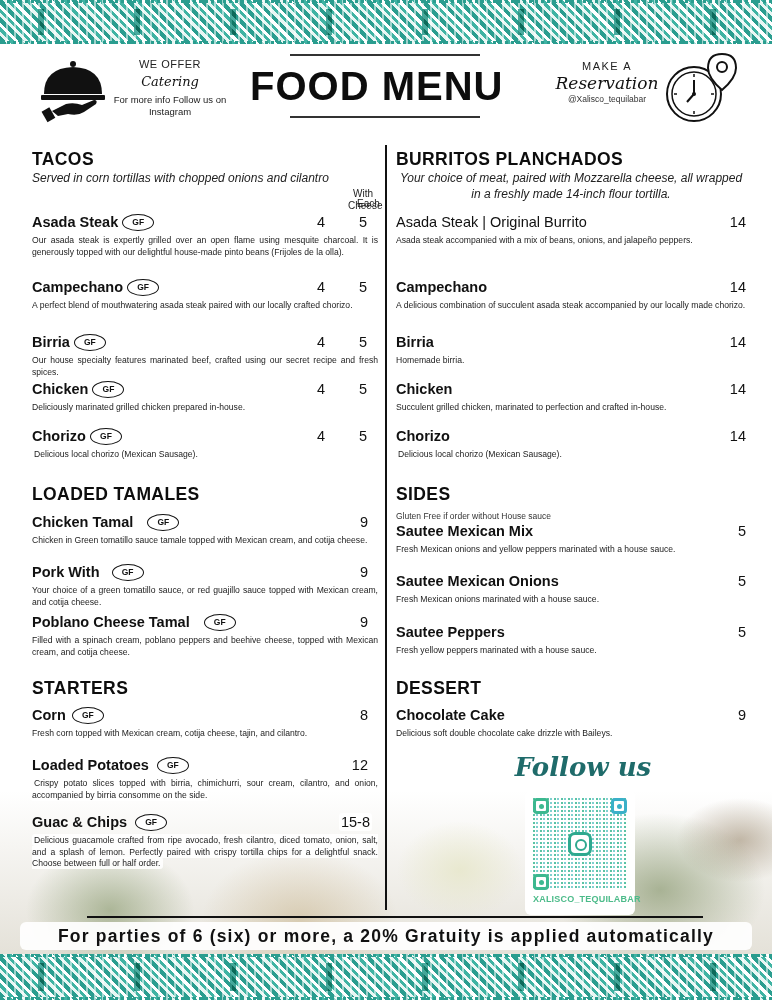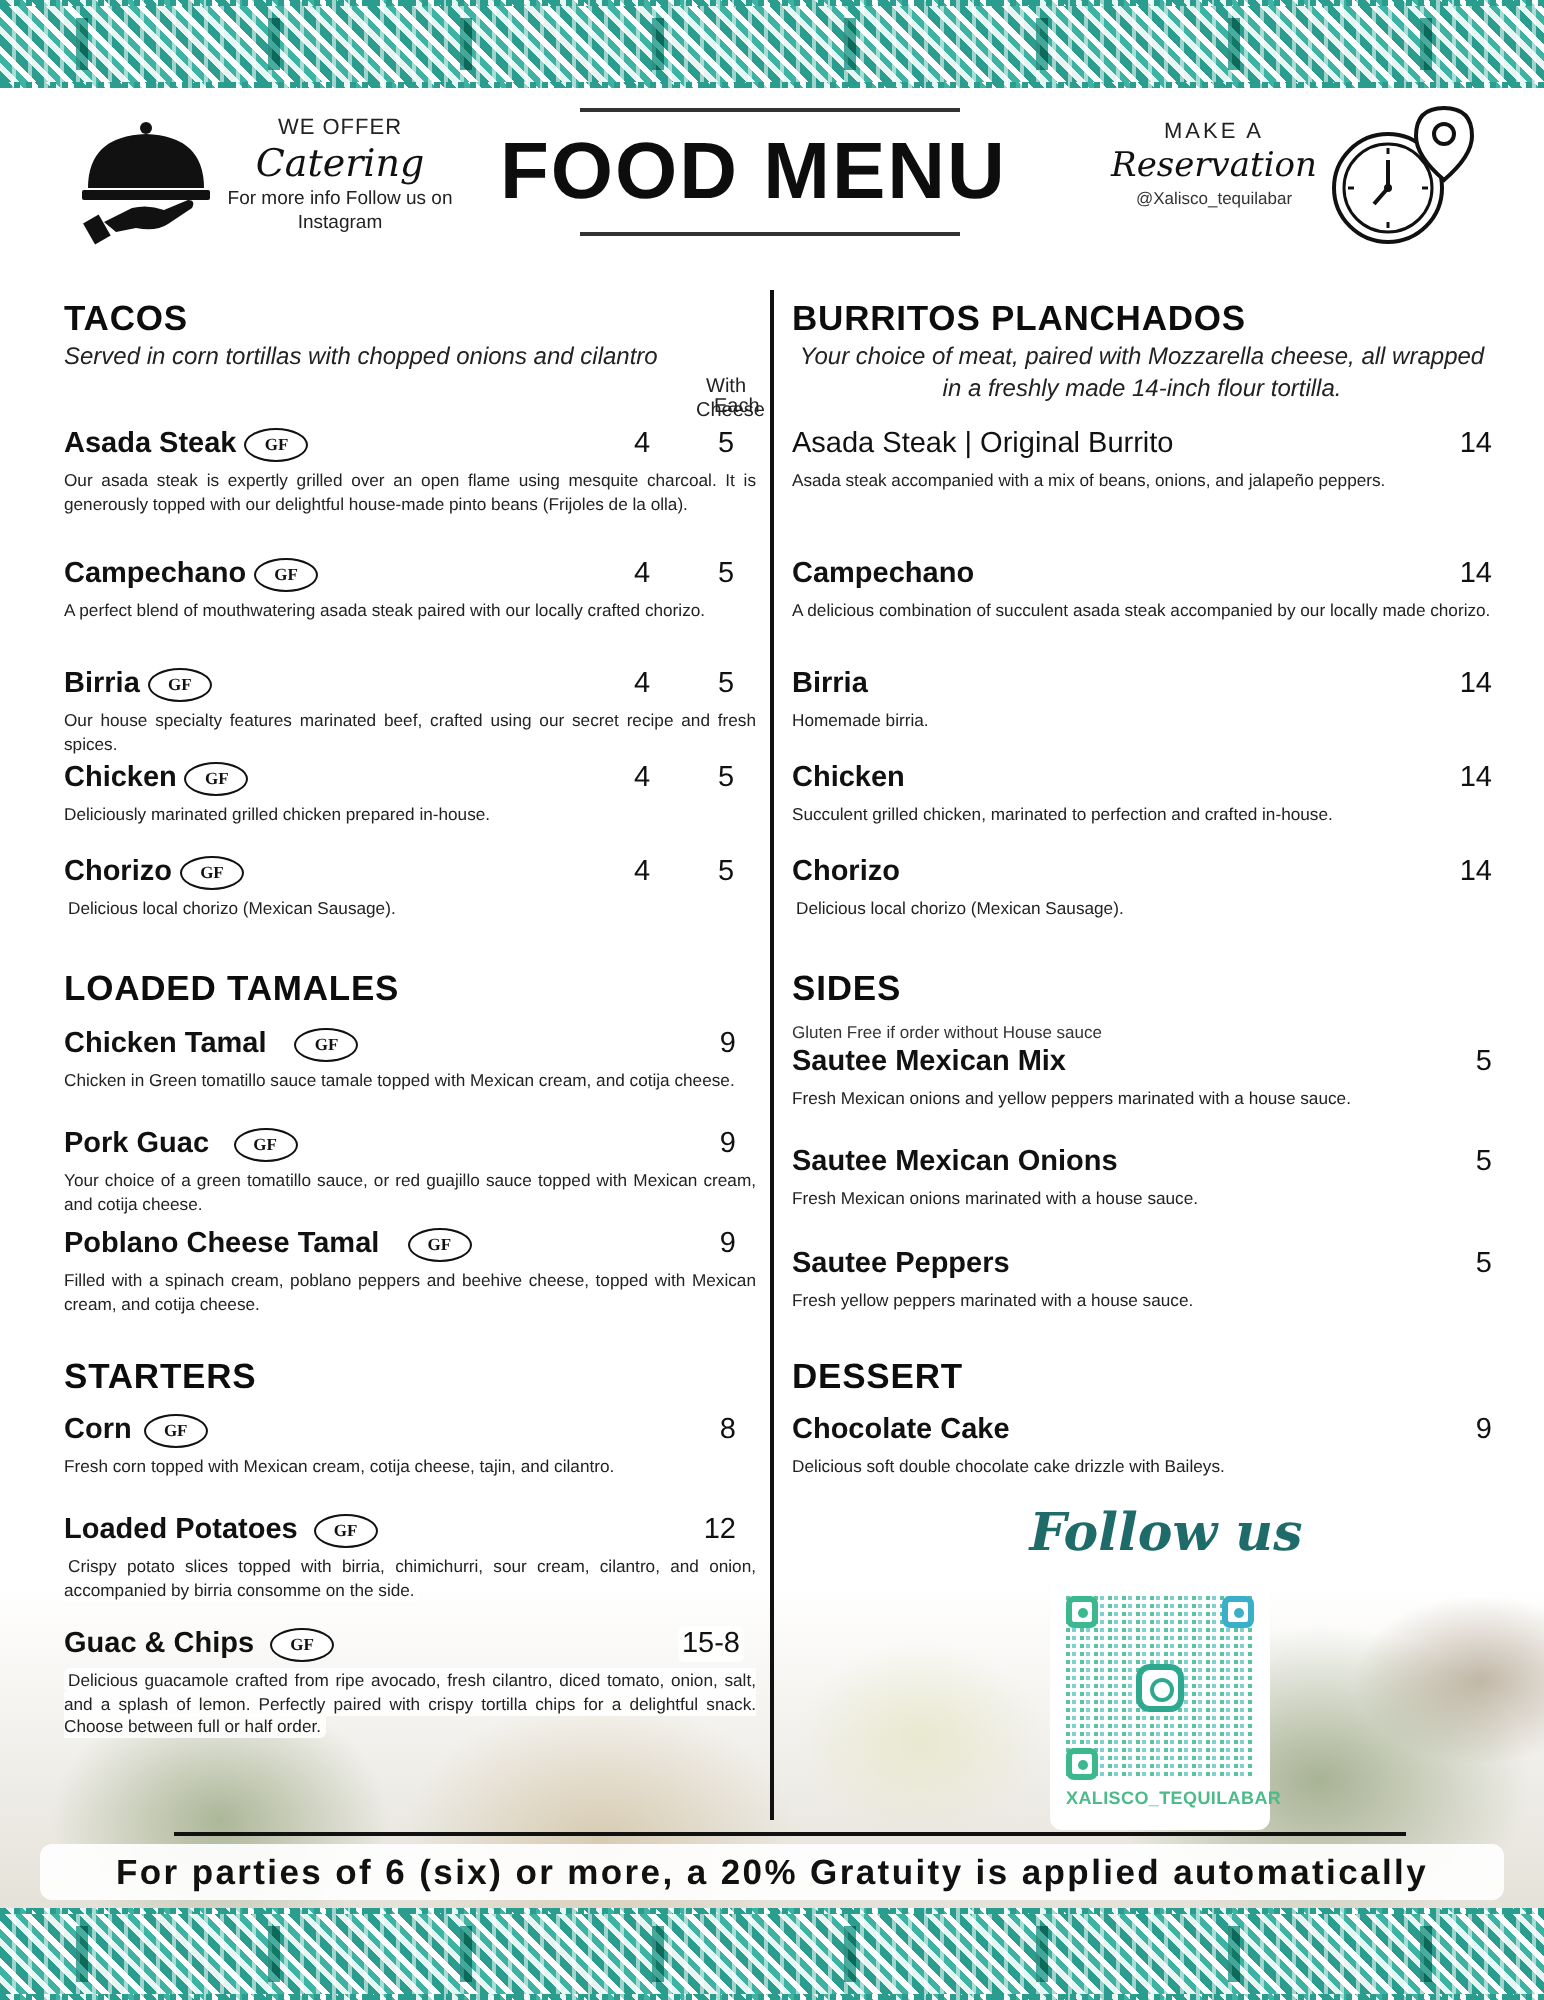--- a/index.html
+++ b/index.html
@@ -34,21 +34,21 @@
       radial-gradient(ellipse 150px 110px at 660px 170px, rgba(110,130,80,0.55), transparent 70%),
       radial-gradient(ellipse 90px 60px at 740px 120px, rgba(140,120,90,0.5), transparent 70%),
       linear-gradient(180deg, #ffffff 0%, rgba(255,255,255,0.6) 30%, rgba(210,205,190,0.6) 100%);
   }
 
   
   .header { position: absolute; left: 0; top: 44px; width: 772px; height: 100px; }
   .cloche { position: absolute; left: 38px; top: 12px; width: 70px; height: 70px; }
   .catering { position: absolute; left: 108px; top: 14px; width: 124px; text-align: center; }
   .catering .small-cap { font-size: 11px; letter-spacing: 0.5px; color: #222; }
-  .catering .script { font-family: "DejaVu Serif", serif; font-style: italic; font-size: 19px; color: #111; line-height: 24px; }
+  .catering .script { font-family: "DejaVu Serif", serif; font-style: italic; font-size: 13px; color: #111; line-height: 24px; }
   .catering .info { font-size: 9.5px; color: #222; line-height: 12px; }
 
   .title-wrap { position: absolute; left: 250px; top: 10px; width: 270px; text-align: left; }
   .title-line { width: 190px; height: 2px; background: #333; margin: 0 auto; }
   .title { font-family: "Liberation Sans", sans-serif; font-weight: 700; font-size: 40px; letter-spacing: 1px; color: #0d0d0d; line-height: 52px; margin: 4px 0 4px; }
 
   .reservation { position: absolute; left: 552px; top: 16px; width: 110px; text-align: center; }
   .reservation .small-cap { font-size: 11px; letter-spacing: 1.5px; color: #222; }
   .reservation .script { font-family: "DejaVu Serif", serif; font-style: italic; font-size: 17px; line-height: 22px; color: #111; }
   .reservation .handle { font-size: 8.5px; color: #333; }
@@ -63,21 +63,21 @@
   .col.right { left: 396px; width: 350px; }
 
   .section-title { font-weight: 700; font-size: 17.5px; letter-spacing: 0.4px; color: #0d0d0d; line-height: 22px; }
   .section-sub { font-style: italic; font-size: 12px; color: #222; line-height: 16px; }
   .section-sub.center { text-align: center; }
   .section-note { font-size: 8.5px; color: #333; line-height: 11px; }
 
   .item { position: absolute; left: 0; width: 100%; }
   .item-head { display: flex; align-items: center; height: 20px; }
   .item-name { font-size: 14.5px; font-weight: 600; color: #111; white-space: nowrap; }
-  .gf { display: inline-flex; align-items: center; justify-content: center; width: 32px; height: 17px; border: 1.3px solid #111; border-radius: 50%; font-size: 8.5px; font-weight: 700; margin-left: 4px; background: #fff; font-family: Liberation Serif, serif; }
+  .gf { display: inline-flex; align-items: center; justify-content: center; width: 32px; height: 17px; border: 1.3px solid #111; border-radius: 50%; font-size: 8.5px; font-weight: 700; margin-left: 4px; background: #fff; }
   .spacer { flex: 1; }
   .price { font-size: 14.5px; font-weight: 500; color: #111; text-align: right; }
   .price.each { width: 22px; text-align: center; }
   .price.cheese { width: 22px; text-align: center; margin-left: 20px; margin-right: 4px; }
   .item-desc { font-size: 8.6px; color: #222; line-height: 11.5px; text-align: justify; margin-top: 3px; }
   .hl { background: rgba(255,255,255,0.88); padding: 1px 2px; border-radius: 3px; }
 
   .price-headers { position: absolute; left: 272px; top: 44px; width: 80px; font-size: 10px; color: #222; }
   .price-headers .ph-each { position: absolute; left: 6px; top: 6px; margin-left: 47px; }
   .price-headers .ph-cheese { position: absolute; left: 44px; top: -4px; text-align: center; line-height: 12px; width: 30px; }
@@ -232,21 +232,21 @@
       <span class="item-name">Chicken Tamal</span>
       <span class="gf" style="margin-left:14px;">GF</span>
       <span class="spacer"></span>
       <span class="price" style="margin-right:10px;">9</span>
     </div>
     <div class="item-desc">Chicken in Green tomatillo sauce tamale topped with Mexican cream, and cotija cheese.</div>
   </div>
 
   <div class="item" style="top:414px;">
     <div class="item-head">
-      <span class="item-name">Pork Guac</span>
+      <span class="item-name">Pork With</span>
       <span class="gf" style="margin-left:12px;">GF</span>
       <span class="spacer"></span>
       <span class="price" style="margin-right:10px;">9</span>
     </div>
     <div class="item-desc">Your choice of a green tomatillo sauce, or red guajillo sauce topped with Mexican cream, and cotija cheese.</div>
   </div>
 
   <div class="item" style="top:464px;">
     <div class="item-head">
       <span class="item-name">Poblano Cheese Tamal</span>

